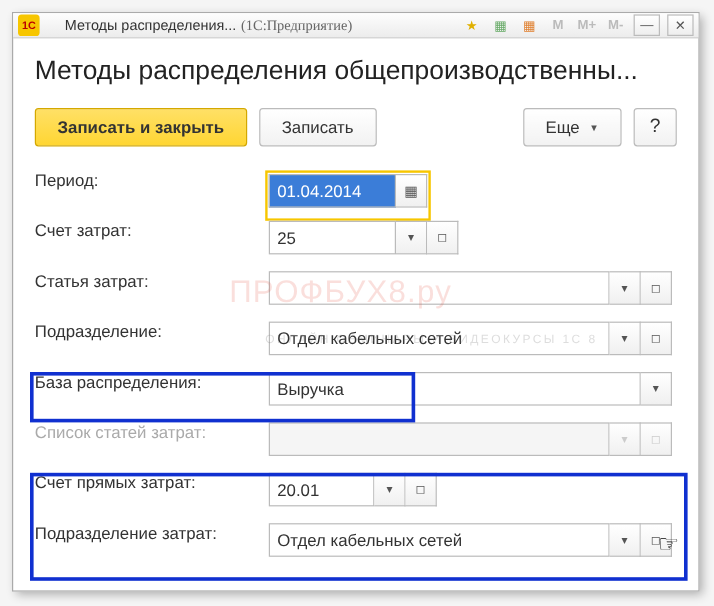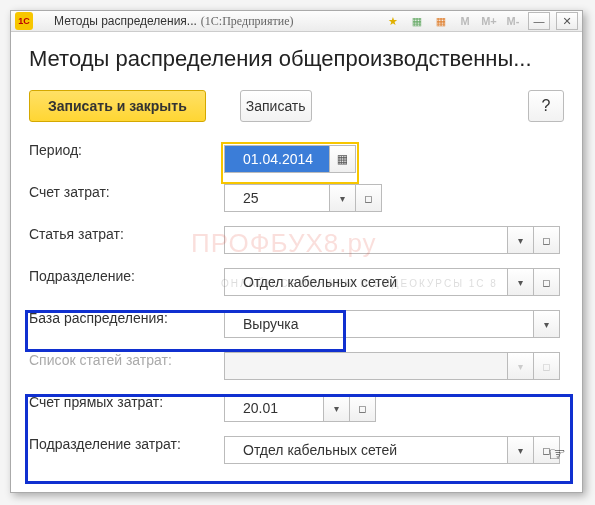--- a/index.html
+++ b/index.html
@@ -68,29 +68,29 @@
   h1 {
     margin: 0 0 18px 0;
     font-size: 22px;
     font-weight: normal;
     color: #222;
     white-space: nowrap;
     overflow: hidden;
   }
   .toolbar {
     display: flex;
-    gap: 34px;
+    gap: 10px;
     margin-bottom: 20px;
     align-items: center;
   }
   .btn {
     height: 32px;
     border: 1px solid #bbb;
     background: linear-gradient(#fff,#f2f2f2);
-    padding: 0 5px;
+    padding: 0 18px;
     font-size: 14px;
     display: flex; align-items: center; justify-content: center;
     cursor: pointer;
     border-radius: 3px;
     color: #333;
   }
   .btn-primary {
     background: linear-gradient(#ffe066,#ffd633);
     border-color: #d4a800;
     font-weight: bold;
@@ -111,21 +111,21 @@
     font-size: 14px;
   }
   .form-label.disabled { color: #aaa; }
   .field-group {
     display: flex;
     height: 28px;
   }
   .field-input {
     border: 1px solid #bbb;
     background: #fff;
-    padding: 0 18px;
+    padding: 0 6px;
     font-size: 14px;
     display: flex;
     align-items: center;
     color: #333;
   }
   .field-input.selected {
     background: #3b7dd8;
     color: #fff;
   }
   .field-btn {
@@ -210,20 +210,23 @@
     </div>
   </div>
 
   <div class="content">
     <h1>Методы распределения общепроизводственны...</h1>
 
     <div class="toolbar">
       <div class="btn btn-primary">Записать и закрыть</div>
       <div class="btn">Записать</div>
       <div class="toolbar-gap"></div>
+      <div class="btn btn-more">
+          <span>Еще</span>
+        </div>
       <div class="btn btn-help">?</div>
     </div>
 
     <div class="form-row">
       <div class="form-label">Период:</div>
       <div class="highlight-period">
         <div class="field-group">
           <div class="field-input selected" style="width:106px">01.04.2014</div>
           <div class="field-btn cal-ic">▦</div>
         </div>
@@ -270,21 +273,21 @@
       <div class="field-group">
         <div class="field-input" style="width:284px;background:#f5f5f5;color:#aaa"></div>
         <div class="field-btn" style="color:#ccc">▾</div>
         <div class="field-btn" style="color:#ccc">◻</div>
       </div>
     </div>
 
     <div class="form-row">
       <div class="form-label">Счет прямых затрат:</div>
       <div class="field-group">
-        <div class="field-input" style="width:100px">20.01</div>
+        <div class="field-input" style="width:88px">20.01</div>
         <div class="field-btn">▾</div>
         <div class="field-btn">◻</div>
       </div>
     </div>
 
     <div class="form-row">
       <div class="form-label">Подразделение затрат:</div>
       <div class="field-group">
         <div class="field-input" style="width:284px">Отдел кабельных сетей</div>
         <div class="field-btn">▾</div>

